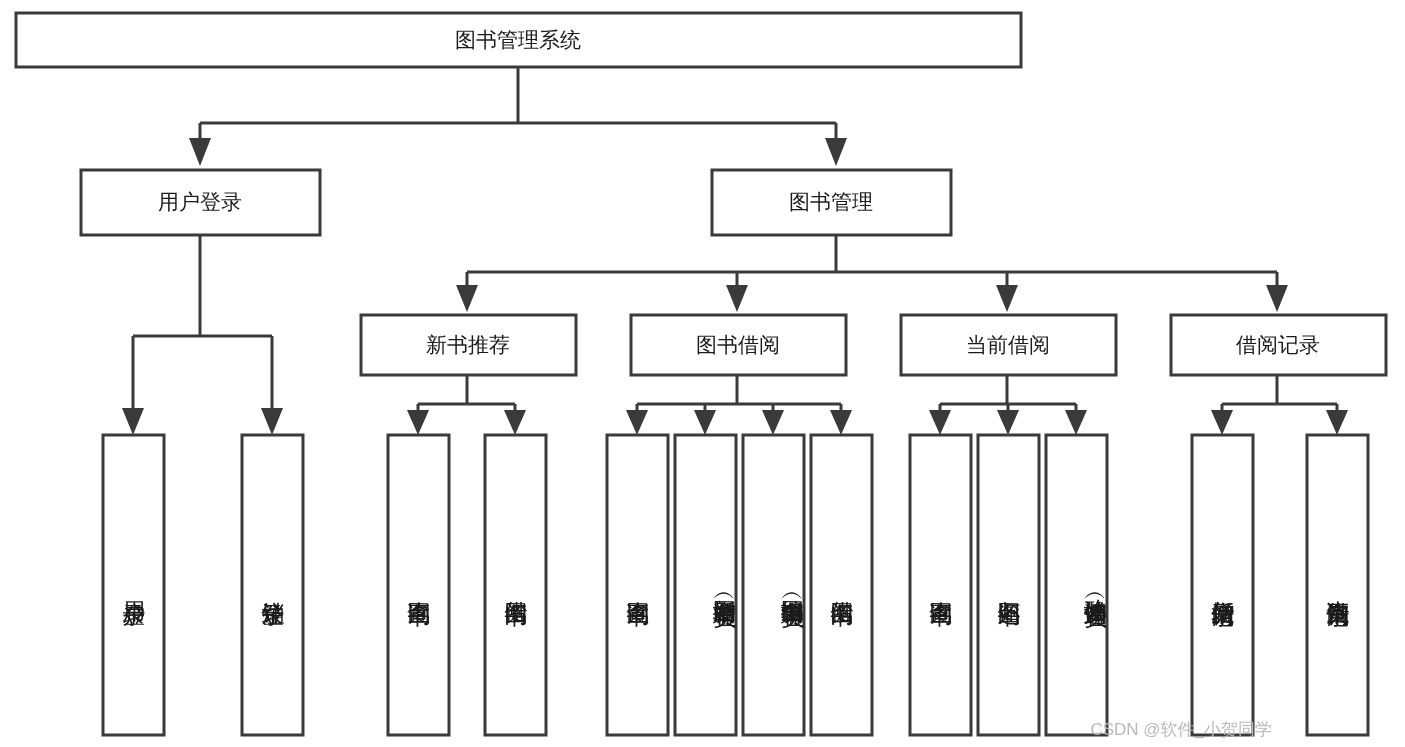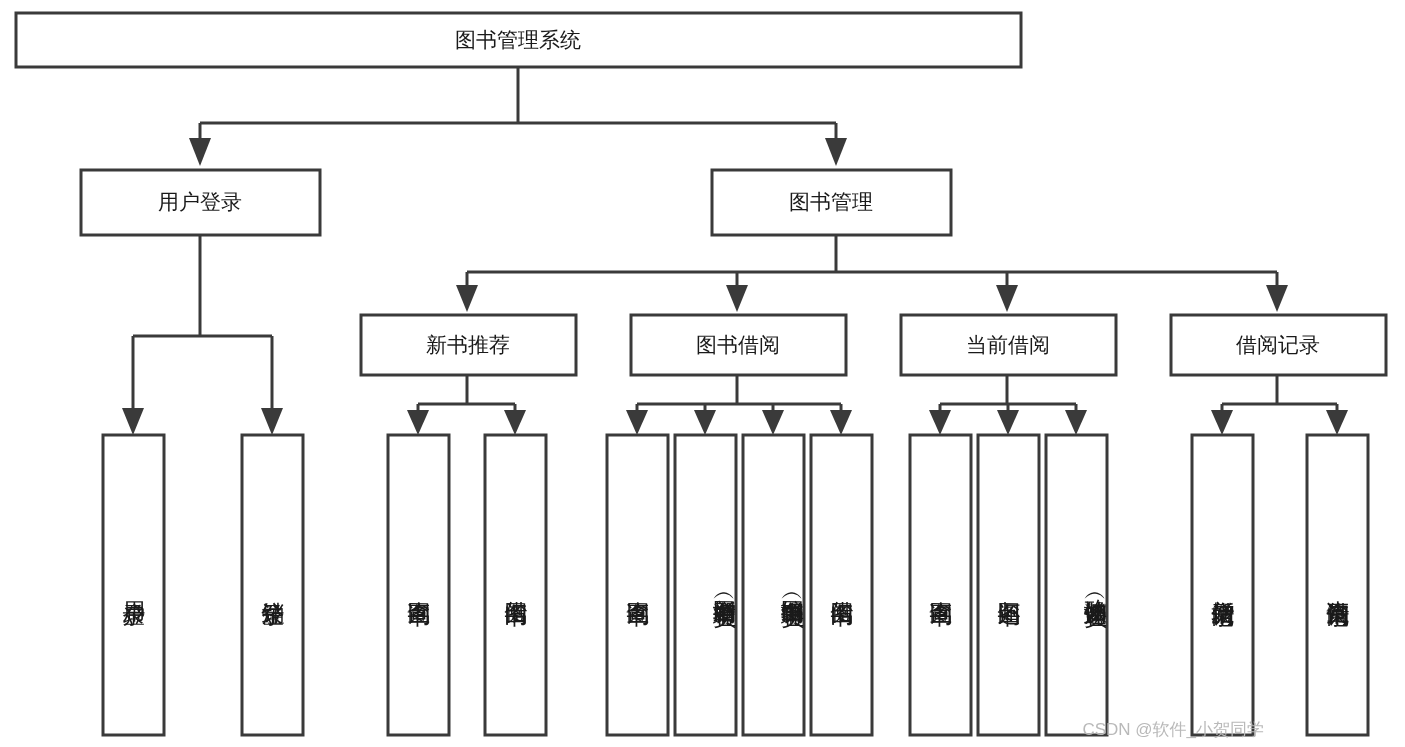--- a/index.html
+++ b/index.html
@@ -58,21 +58,21 @@
     font-family: "Liberation Sans", sans-serif;
     font-size: 23px;
     line-height: 1.04;
     color: #1a1a1a;
     letter-spacing: 1px;
     white-space: nowrap;
     pointer-events: none;
   }
   .watermark {
     position: absolute;
-    right: 24px;
+    right: 16px;
     bottom: 6px;
     font-family: "Liberation Sans", sans-serif;
     font-size: 17px;
     color: #b9b9b9;
     white-space: nowrap;
   }
 </style>
 </head>
 <body>
 

